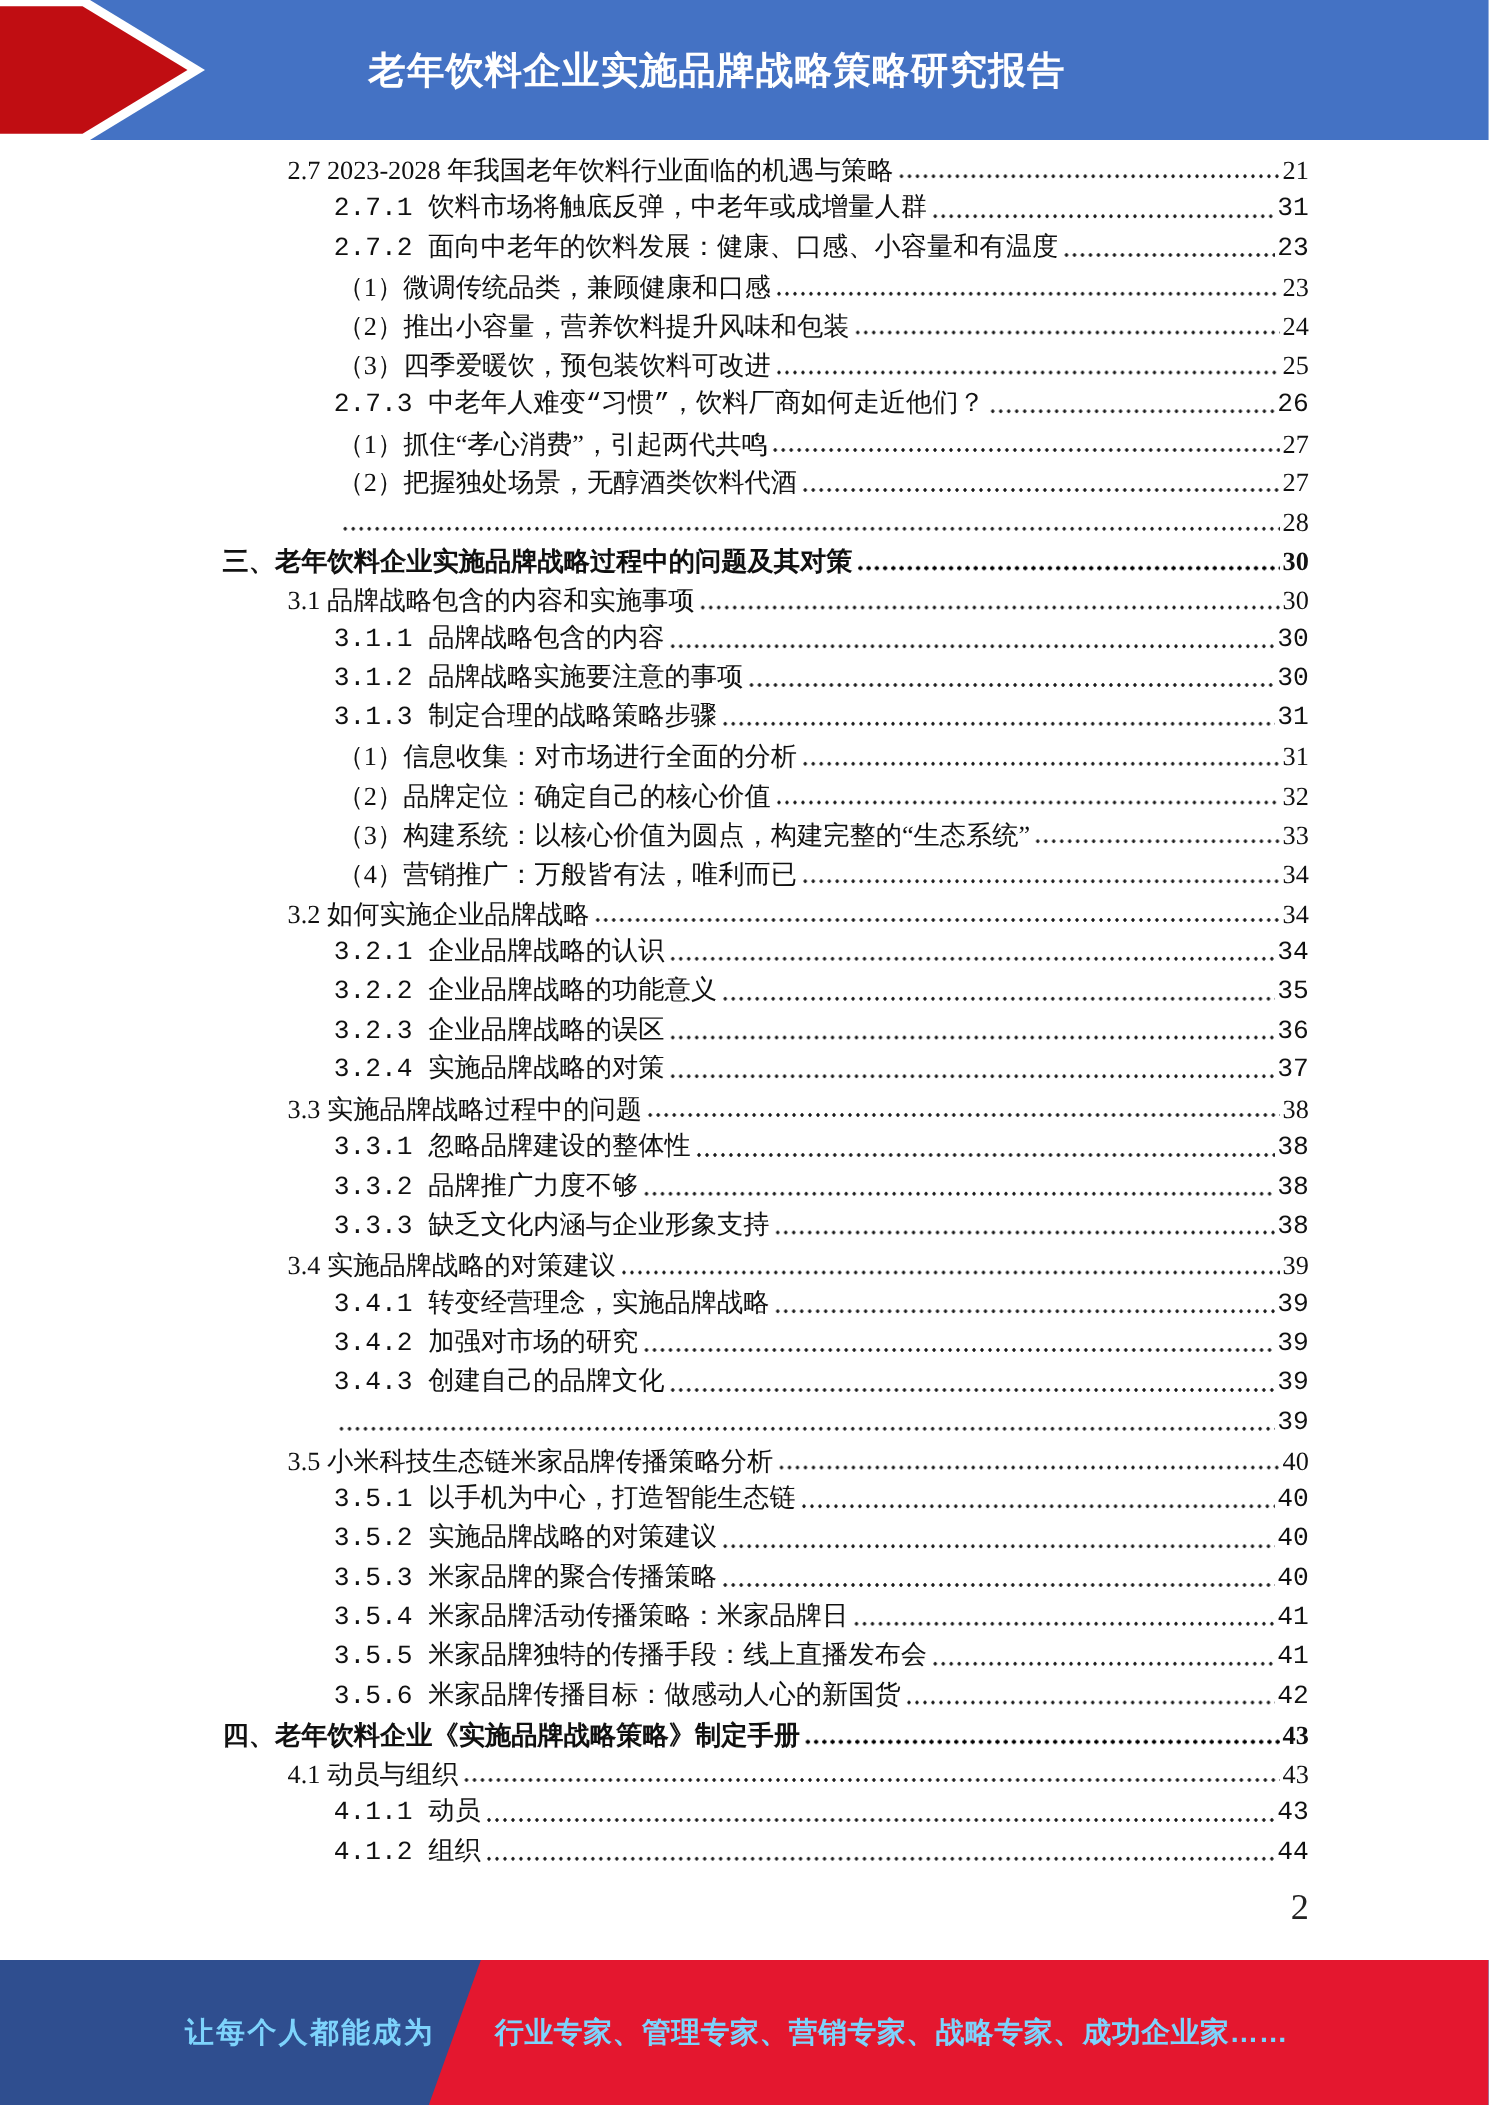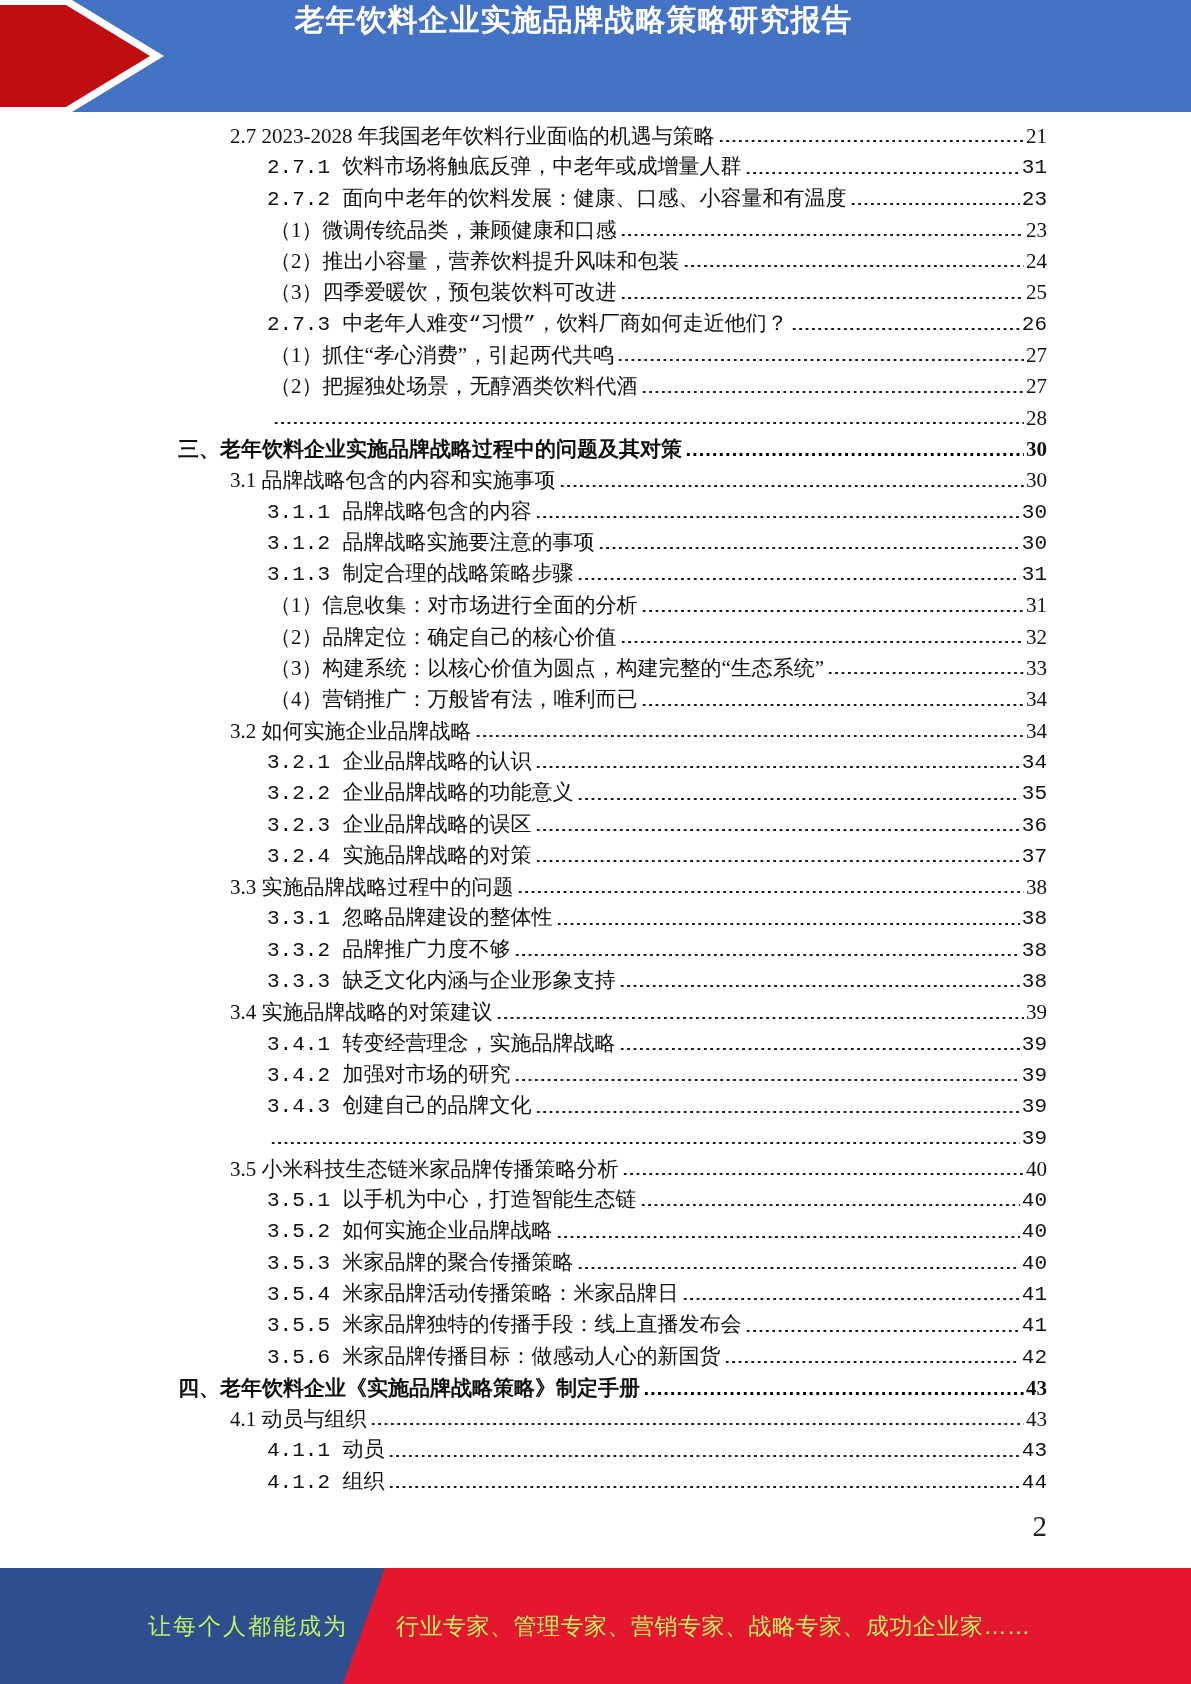--- a/index.html
+++ b/index.html
@@ -2,21 +2,21 @@
 <html style="--banner-blue: #4472C4; --footer-blue: #2F4E8F; --footer-red: #E4172F;"><head>
 <meta charset="utf-8">
 <style>
   html,body{margin:0;padding:0;}
   body{width:1191px;height:1684px;position:relative;background:#ffffff;overflow:hidden;
        font-family:"Liberation Serif","DejaVu Serif",serif;}
   .page{position:absolute;inset:0;}
 
   
   .banner{position:absolute;top:0;left:0;width:1191px;height:112px;background:var(--banner-blue,#4472C4);
-          display:flex;align-items:flex-start;justify-content:center;}
+          display:flex;align-items:center;justify-content:center;}
   .banner h1{margin:0;padding-right:44px;color:#ffffff;font-family:"Liberation Sans","DejaVu Sans",sans-serif;
              font-size:30px;font-weight:bold;letter-spacing:1px;}
   .chevron{position:absolute;left:0;top:0;width:170px;height:112px;display:block;}
 
   
   .toc{position:absolute;top:121px;left:134px;right:144px;}
   .row{display:flex;line-height:31.3px;font-size:21px;color:#111;white-space:nowrap;margin-left:44px;}
   .row .t{flex:0 0 auto;}
   .row .pg{flex:0 0 auto;}
   .row .dots{flex:1 1 auto;align-self:flex-end;height:6px;margin:0 2px 8px 3px;
@@ -29,22 +29,22 @@
   .l2{padding-left:89px;font-family:Liberation Mono, monospace;}
   .l3{padding-left:92px;}
 
   
   .pagenum{position:absolute;top:1510px;right:144px;font-size:29px;color:#222;}
 
   
   .footer{position:absolute;left:0;bottom:0;width:1191px;height:116px;background:var(--footer-blue,#2F4E8F);}
   .footer-red{position:absolute;inset:0;background:var(--footer-red,#E4172F);
               clip-path:polygon(32.3% 0,100% 0,100% 100%,28.8% 100%);}
-  .footer .slogan{position:absolute;top:50%;transform:translateY(-50%);color:#bef264;
-                  font-family:"Liberation Sans","DejaVu Sans",sans-serif;font-weight:normal;font-size:23px;}
+  .footer .slogan{position:absolute;top:50%;transform:translateY(-50%);color:#7dd3fc;
+                  font-family:"Liberation Sans","DejaVu Sans",sans-serif;font-weight:bold;font-size:23px;}
   .slogan-left{left:148px;letter-spacing:2px;}
   .slogan-right{left:396px;letter-spacing:0.5px;}
 </style>
 </head>
 <body>
 
 <div class="page">
 
   <header class="banner">
     <svg class="chevron" viewBox="0 0 170 112" xmlns="http://www.w3.org/2000/svg" aria-hidden="true">
@@ -223,21 +223,21 @@
           <span class="t">3.5 小米科技生态链米家品牌传播策略分析</span>
           <span class="dots"></span>
           <span class="pg">40</span>
         </div>
         <div class="row l2">
           <span class="t">3.5.1 以手机为中心，打造智能生态链</span>
           <span class="dots"></span>
           <span class="pg">40</span>
         </div>
         <div class="row l2">
-          <span class="t">3.5.2 如何实施企业品牌战略</span>
+          <span class="t">3.5.2 实施品牌战略的对策建议</span>
           <span class="dots"></span>
           <span class="pg">40</span>
         </div>
         <div class="row l2">
           <span class="t">3.5.3 米家品牌的聚合传播策略</span>
           <span class="dots"></span>
           <span class="pg">40</span>
         </div>
         <div class="row l2">
           <span class="t">3.5.4 米家品牌活动传播策略：米家品牌日</span>

